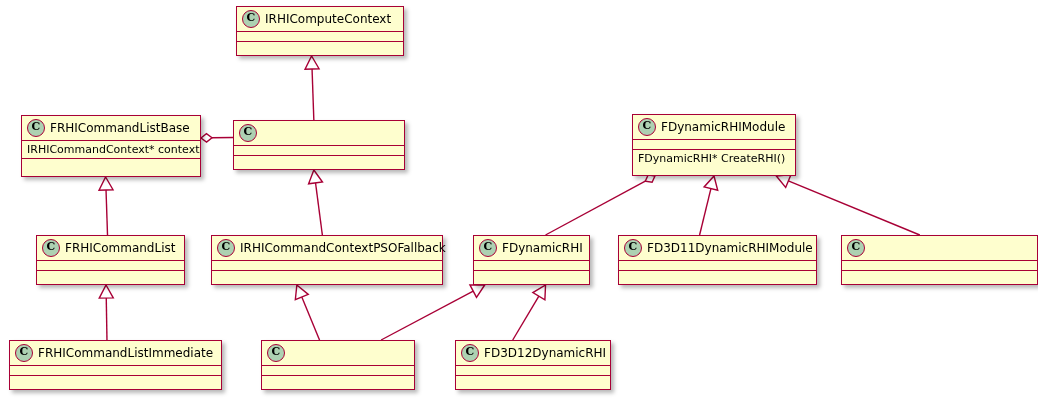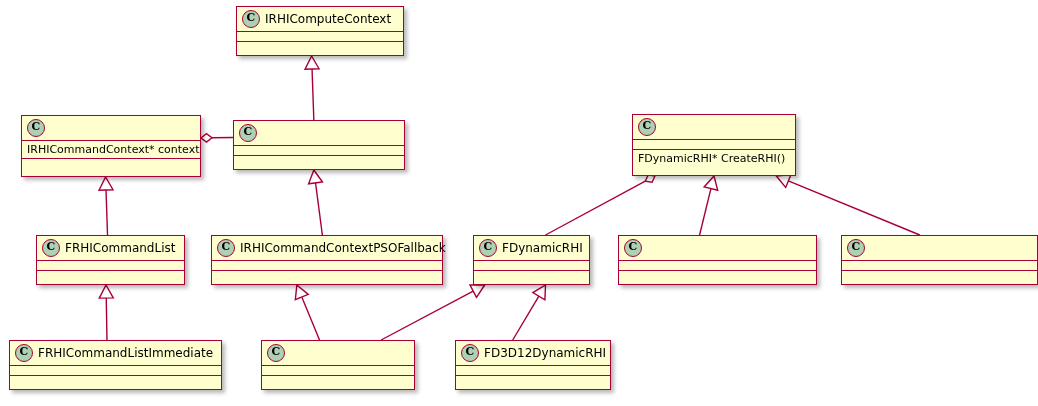--- a/index.html
+++ b/index.html
@@ -137,40 +137,42 @@
           <span class="class-title">IRHIComputeContext</span>
         </div>
         <div class="uml-divider"></div>
         <div class="uml-compartment empty"></div>
         <div class="uml-divider"></div>
         <div class="uml-compartment empty"></div>
       </div>
       <div class="uml-class" style="left: 21px; top: 115px; width: 180px; height: 62px;">
         <div class="uml-header">
           <span class="class-icon">C</span>
+          <span class="class-title">FRHICommandListBase</span>
         </div>
         <div class="uml-divider"></div>
         <div>
           <div class="uml-compartment">IRHICommandContext* context</div>
         </div>
         <div class="uml-divider"></div>
         <div class="uml-compartment empty"></div>
       </div>
       <div class="uml-class" style="left: 233px; top: 120px; width: 172px; height: 50px;">
         <div class="uml-header">
           <span class="class-icon">C</span>
         </div>
         <div class="uml-divider"></div>
         <div class="uml-compartment empty"></div>
         <div class="uml-divider"></div>
         <div class="uml-compartment empty"></div>
       </div>
       <div class="uml-class" style="left: 632px; top: 114px; width: 164px; height: 62px;">
         <div class="uml-header">
           <span class="class-icon">C</span>
+          <span class="class-title">FDynamicRHIModule</span>
         </div>
         <div class="uml-divider"></div>
         <div class="uml-compartment empty"></div>
         <div class="uml-divider"></div>
         <div>
           <div class="uml-compartment">FDynamicRHI* CreateRHI()</div>
         </div>
       </div>
       <div class="uml-class" style="left: 36px; top: 235px; width: 149px; height: 50px;">
         <div class="uml-header">
@@ -198,20 +200,21 @@
           <span class="class-title">FDynamicRHI</span>
         </div>
         <div class="uml-divider"></div>
         <div class="uml-compartment empty"></div>
         <div class="uml-divider"></div>
         <div class="uml-compartment empty"></div>
       </div>
       <div class="uml-class" style="left: 618px; top: 235px; width: 199px; height: 50px;">
         <div class="uml-header">
           <span class="class-icon">C</span>
+          <span class="class-title">FD3D11DynamicRHIModule</span>
         </div>
         <div class="uml-divider"></div>
         <div class="uml-compartment empty"></div>
         <div class="uml-divider"></div>
         <div class="uml-compartment empty"></div>
       </div>
       <div class="uml-class" style="left: 841px; top: 235px; width: 197px; height: 50px;">
         <div class="uml-header">
           <span class="class-icon">C</span>
         </div>

